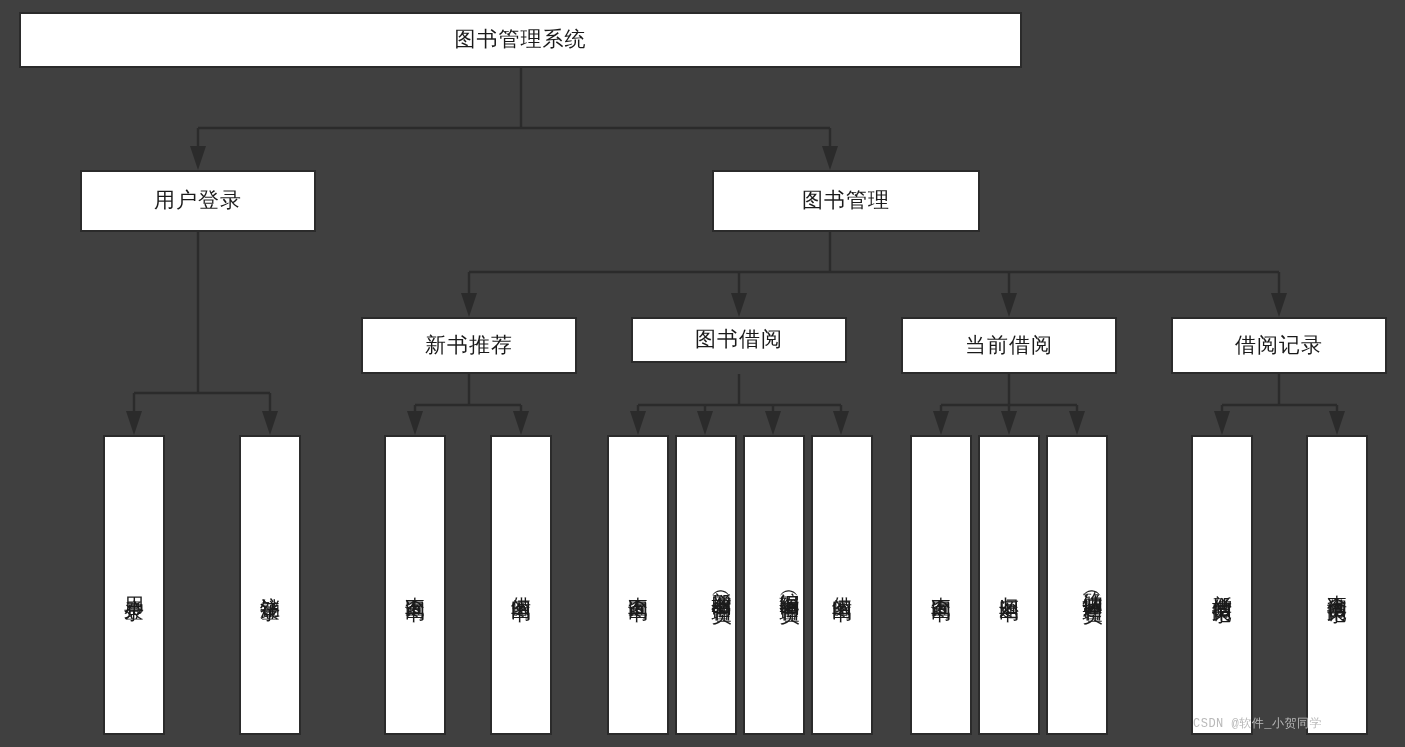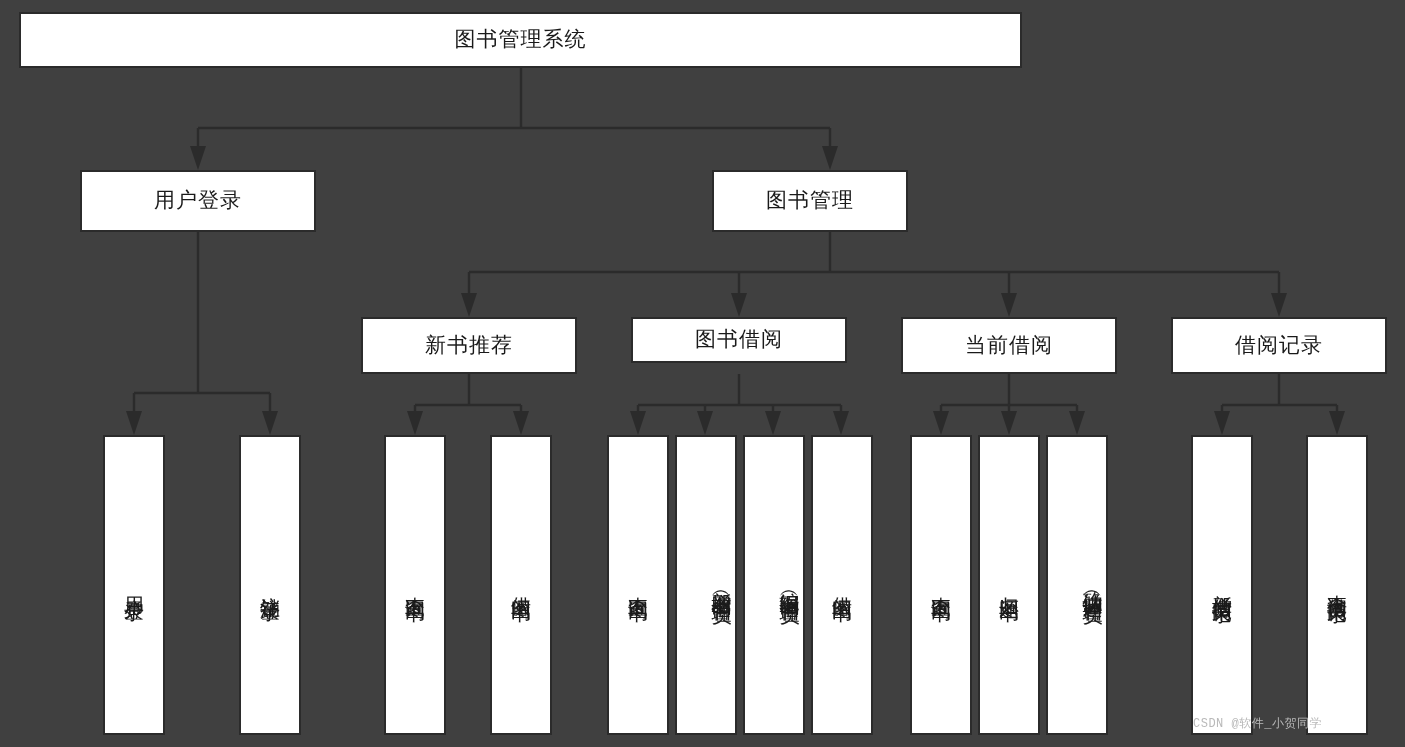--- a/index.html
+++ b/index.html
@@ -142,21 +142,21 @@
     <polygon points="1329,411 1345,411 1337,435"></polygon>
   </svg>
 
   <div class="node horiz" style="left:19px; top:12px; width:1003px; height:56px;">
     <span>图书管理系统</span>
   </div>
 
   <div class="node horiz" style="left:80px; top:170px; width:236px; height:62px;">
     <span>用户登录</span>
   </div>
-  <div class="node horiz" style="left:712px; top:170px; width:196px; height:62px;">
+  <div class="node horiz" style="left:712px; top:170px; width:268px; height:62px;">
     <span>图书管理</span>
   </div>
 
   <div class="node horiz" style="left:361px; top:317px; width:216px; height:57px;justify-content:center;">
     <span>新书推荐</span>
   </div>
   <div class="node horiz" style="left:631px; top:317px; width:216px; height:46px;">
     <span>图书借阅</span>
   </div>
   <div class="node horiz" style="left:1171px; top:317px; width:216px; height:57px;">

